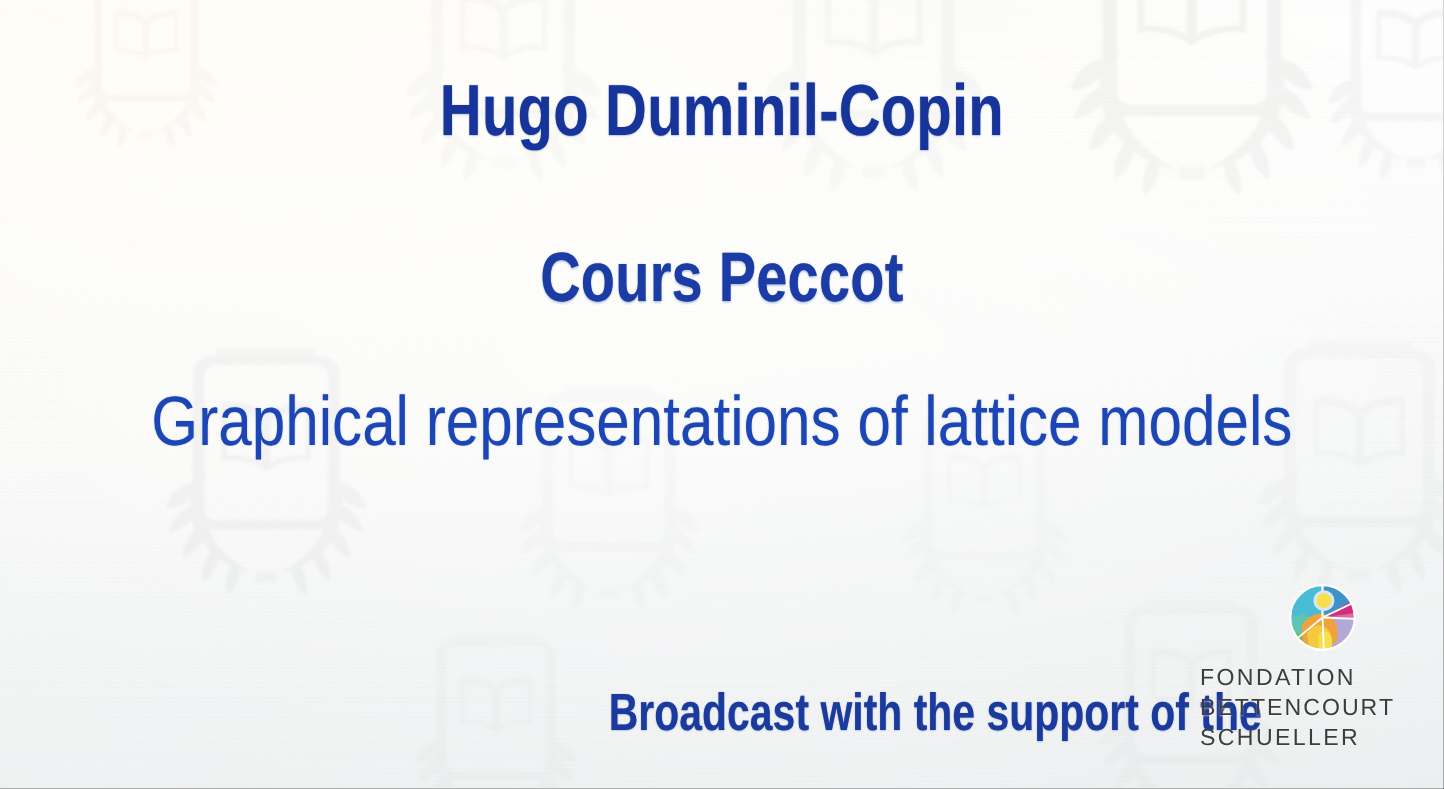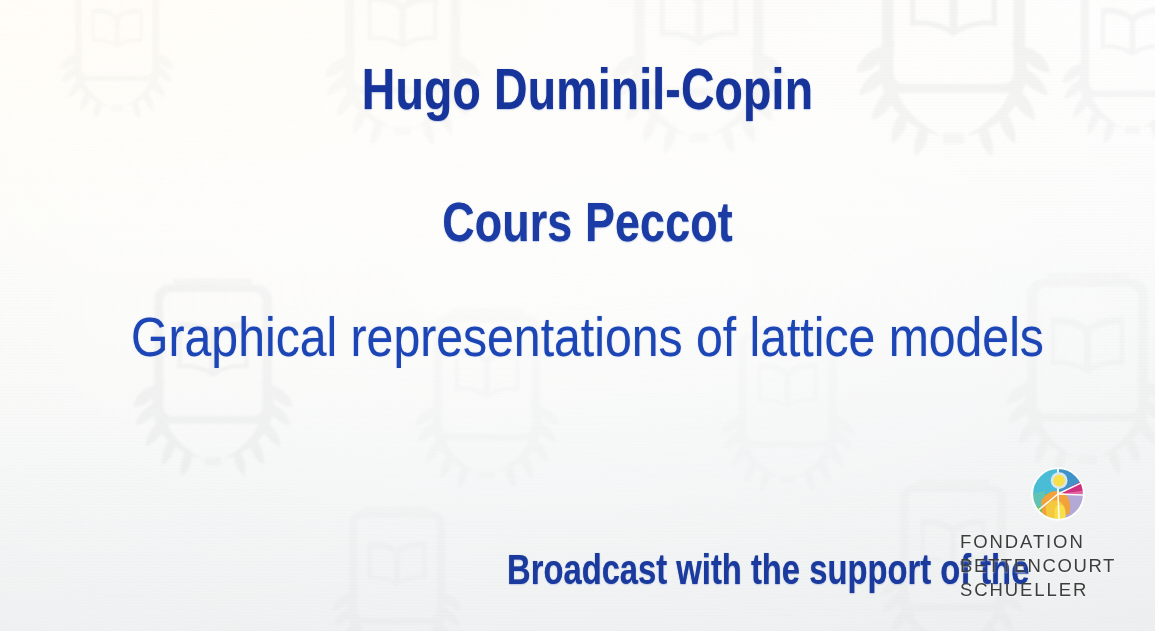--- a/index.html
+++ b/index.html
@@ -44,21 +44,21 @@
       linear-gradient(180deg, rgba(255,255,255,0.10) 0%, rgba(255,255,255,0.0) 30%, rgba(232,236,237,0.26) 100%);
   }
   .wash-warm {
     position: absolute;
     inset: 0;
     pointer-events: none;
     background: radial-gradient(80% 60% at 8% 4%, rgba(255,250,236,0.55) 0%, rgba(255,250,236,0.0) 70%);
   }
 
   
-  .text-layer { position: absolute; inset: 0; margin-left: 20px; }
+  .text-layer { position: absolute; inset: 0; }
 
   .line {
     position: absolute;
     white-space: nowrap;
     text-align: center;
     left: 0;
     width: 100%;
   }
 
   .heavy {

